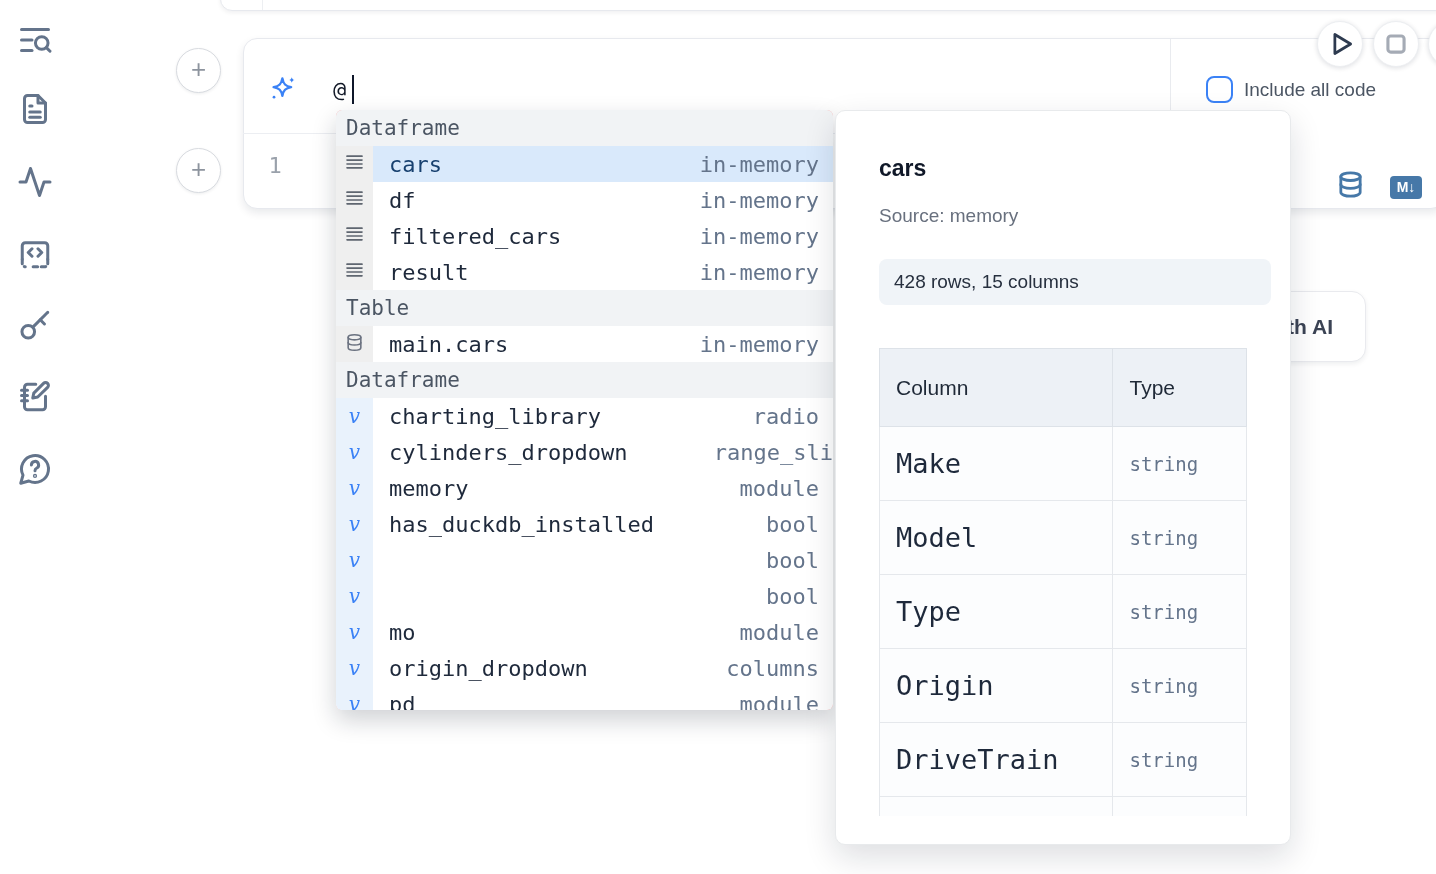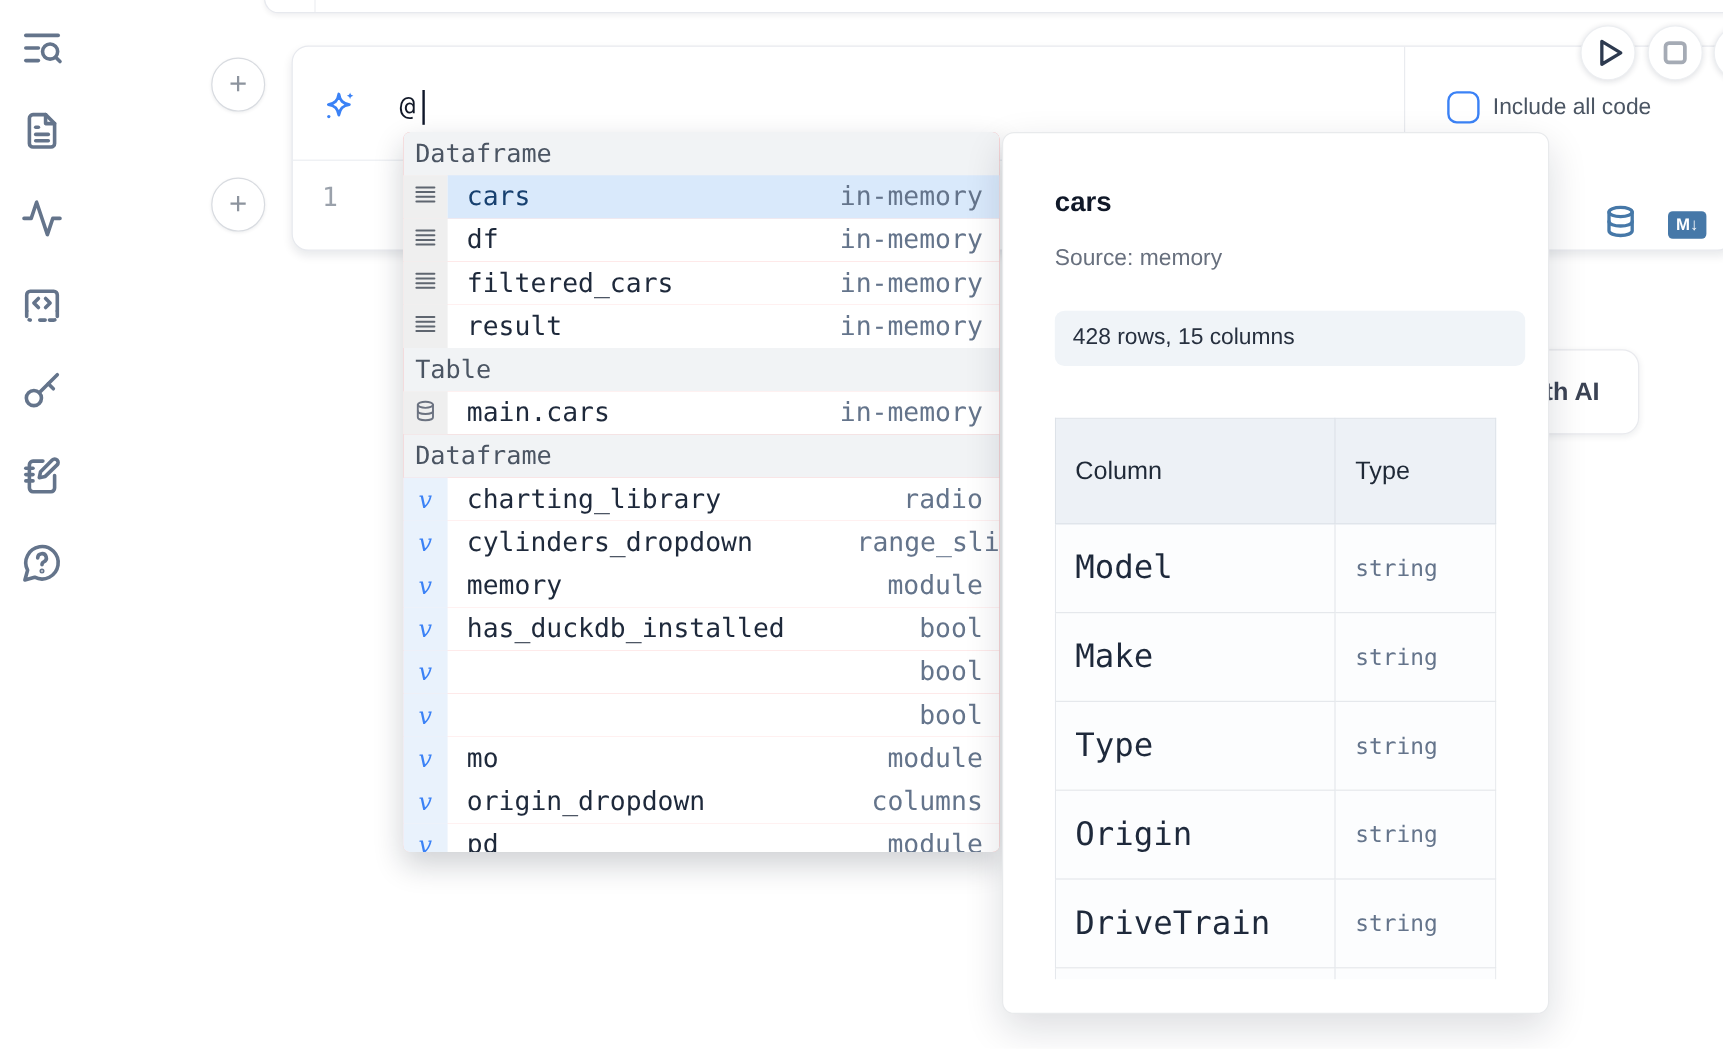--- a/index.html
+++ b/index.html
@@ -76,21 +76,21 @@
 
   
   .popover { position:absolute; left:835px; top:110px; width:456px; height:735px; background:#fff;
     border:1px solid #e8eaec; border-radius:10px; box-shadow:0 12px 32px rgba(15,23,42,.14); z-index:30; }
   .pv-title { position:absolute; left:43px; top:44px; font-size:23px; font-weight:bold; color:#101828; }
   .pv-source { position:absolute; left:43px; top:94px; font-size:19px; color:#68707e; }
   .pv-badge { position:absolute; left:43px; top:148px; width:392px; height:46px; background:#f0f4f8;
     border-radius:8px; font-size:19px; color:#27303f; line-height:46px; padding-left:15px; }
   .pv-table-wrap { position:absolute; left:43px; top:237px; width:368px; height:468px; overflow:hidden; }
   .pv-table { width:368px; border-collapse:collapse; }
-  .pv-table th { height:88px; background:#edf1f6; border:1px solid #dde2e8; font-weight:normal;
+  .pv-table th { height:78px; background:#edf1f6; border:1px solid #dde2e8; font-weight:normal;
     font-size:21px; color:#1f2937; text-align:left; padding-left:16px; }
   .pv-table td { height:74px; background:#fcfdfe; border:1px solid #e5e8ec; padding-left:16px; }
   .pv-table .c-name { font-family:"DejaVu Sans Mono", monospace; font-size:27px; color:#1e293b; }
   .pv-table .c-type { font-family:"DejaVu Sans Mono", monospace; font-size:19px; color:#64748b; }
   .pv-table col.col1 { width:234px; } .pv-table col.col2 { width:134px; }
 </style>
 </head>
 <body>
 
 <div class="side-icon" style="top:22px">
@@ -363,28 +363,28 @@
           <col class="col2">
         </colgroup>
       <thead>
         <tr>
           <th>Column</th>
           <th>Type</th>
         </tr>
       </thead>
       <tbody id="pv-tbody">
           <tr>
+            <td class="c-name">Make</td>
+            <td class="c-type">string</td>
+          </tr>
+          <tr>
             <td class="c-name">Model</td>
             <td class="c-type">string</td>
           </tr>
           <tr>
-            <td class="c-name">Make</td>
-            <td class="c-type">string</td>
-          </tr>
-          <tr>
             <td class="c-name">Type</td>
             <td class="c-type">string</td>
           </tr>
           <tr>
             <td class="c-name">Origin</td>
             <td class="c-type">string</td>
           </tr>
           <tr>
             <td class="c-name">DriveTrain</td>
             <td class="c-type">string</td>

